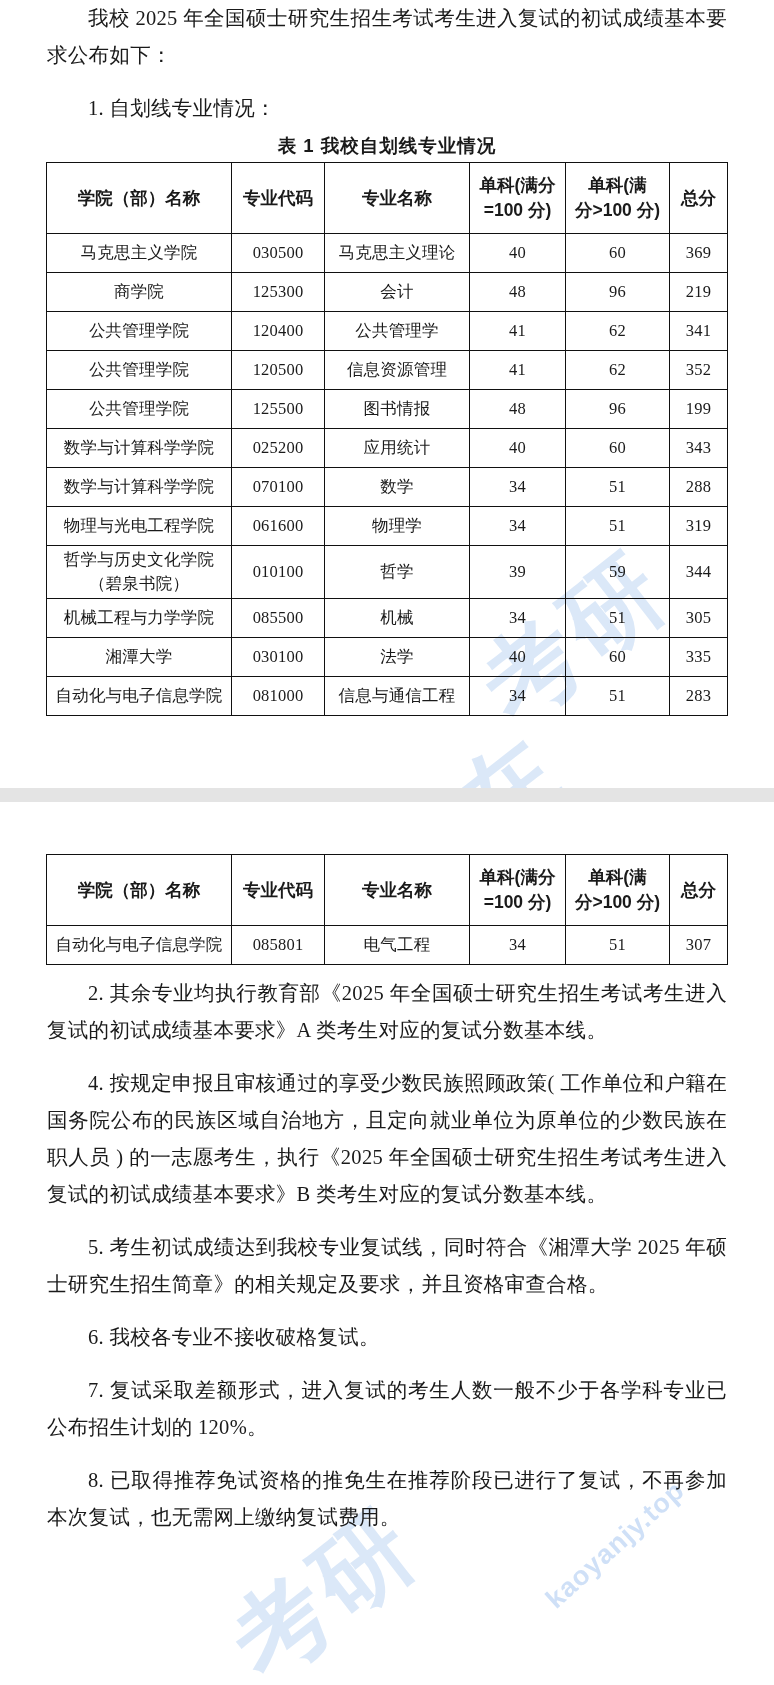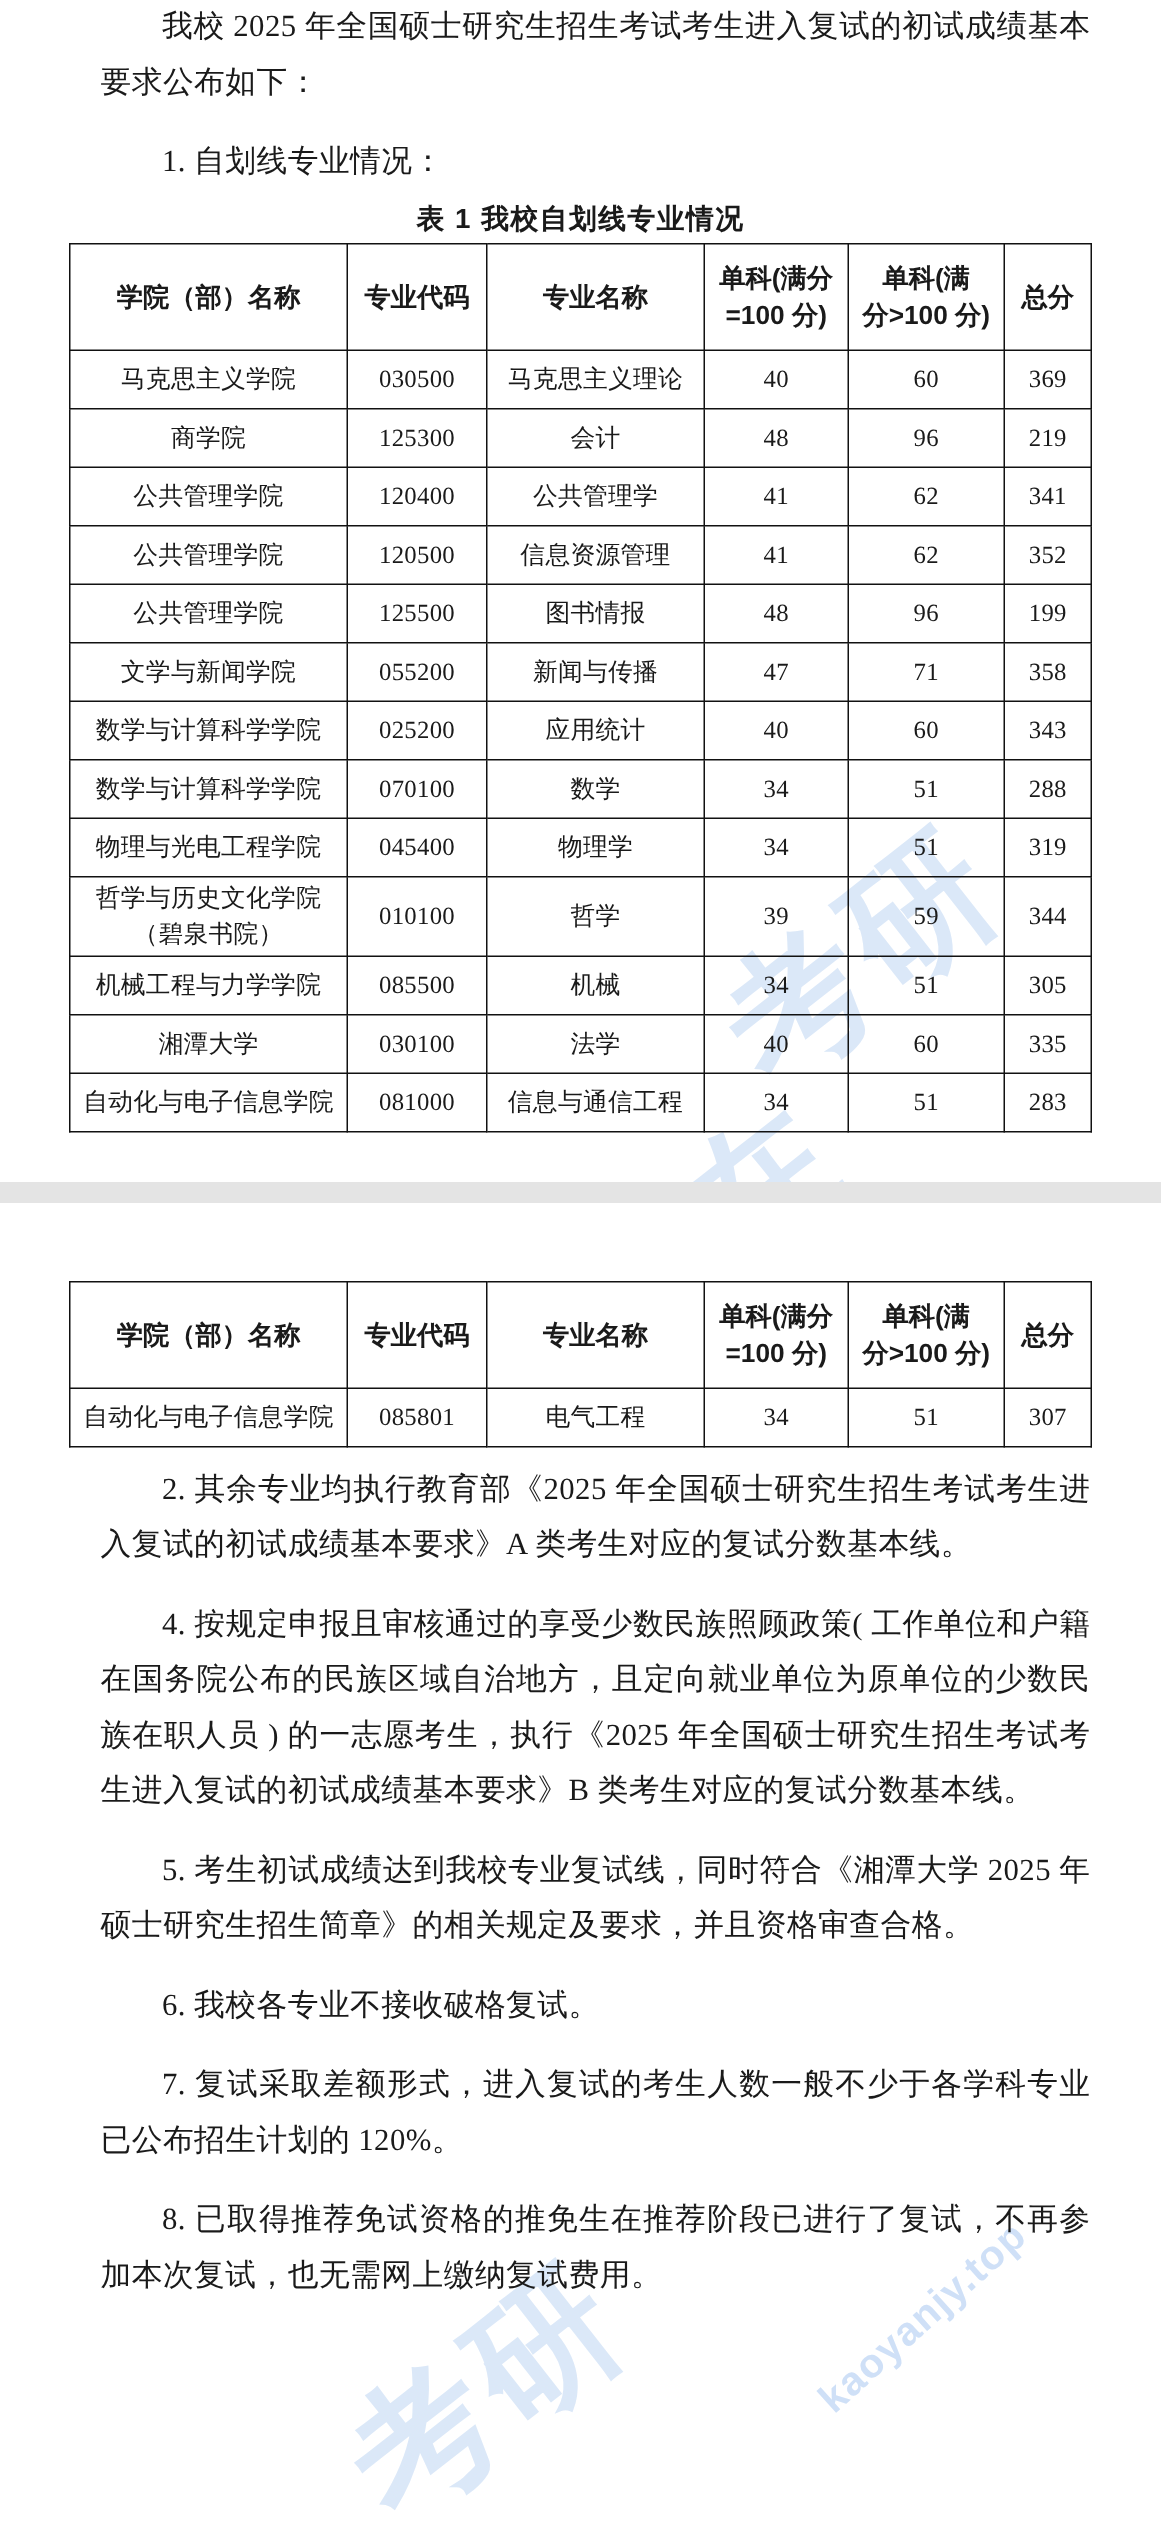--- a/index.html
+++ b/index.html
@@ -59,21 +59,21 @@
   .wm-e { left: 540px; top: 790px; }
 
   .content {
     position: relative;
     z-index: 2;
   }
 
   
   p.para {
     margin: 0;
-    padding: 0 47px 0 67px;
+    padding: 0 47px 0 47px;
     font-size: 20.5px;
     line-height: 37px;
     text-indent: 2em;
     text-align: justify;
     text-justify: inter-ideograph;
     letter-spacing: 0.3px;
   }
   .intro-block { padding-top: 18px; }
   .para + .para { margin-top: 16px; }
   .list-para { margin-top: 2px; }
@@ -205,46 +205,38 @@
           </tr>
           <tr>
             <td class="college">公共管理学院</td>
             <td class="tnum">125500</td>
             <td>图书情报</td>
             <td class="tnum">48</td>
             <td class="tnum">96</td>
             <td class="tnum">199</td>
           </tr>
           <tr>
-            <td class="college">文学与新闻学院</td>
-            <td class="tnum">055200</td>
-            <td>新闻与传播</td>
-            <td class="tnum">47</td>
-            <td class="tnum">71</td>
-            <td class="tnum">358</td>
-          </tr>
-          <tr>
             <td class="college">数学与计算科学学院</td>
             <td class="tnum">025200</td>
             <td>应用统计</td>
             <td class="tnum">40</td>
             <td class="tnum">60</td>
             <td class="tnum">343</td>
           </tr>
           <tr>
             <td class="college">数学与计算科学学院</td>
             <td class="tnum">070100</td>
             <td>数学</td>
             <td class="tnum">34</td>
             <td class="tnum">51</td>
             <td class="tnum">288</td>
           </tr>
           <tr>
             <td class="college">物理与光电工程学院</td>
-            <td class="tnum">045400</td>
+            <td class="tnum">061600</td>
             <td>物理学</td>
             <td class="tnum">34</td>
             <td class="tnum">51</td>
             <td class="tnum">319</td>
           </tr>
           <tr>
             <td class="college tall cell-2line">
               <div>哲学与历史文化学院</div>
               <div>（碧泉书院）</div>
             </td>

